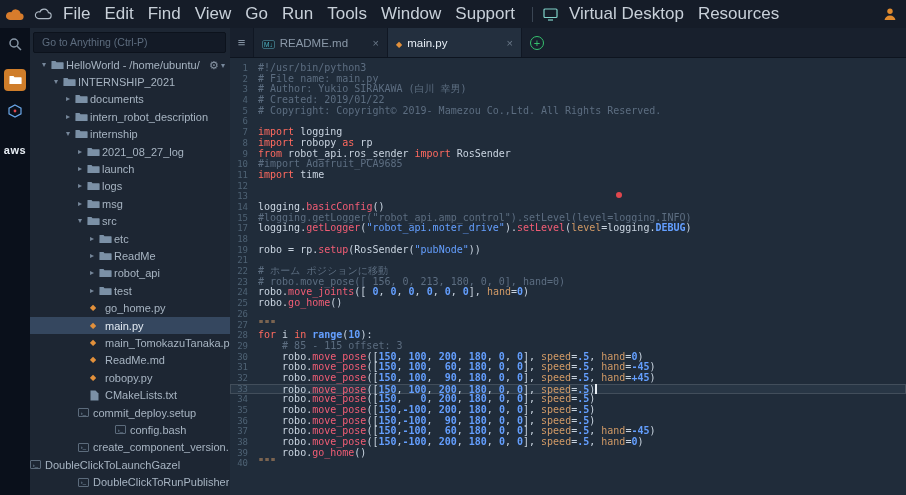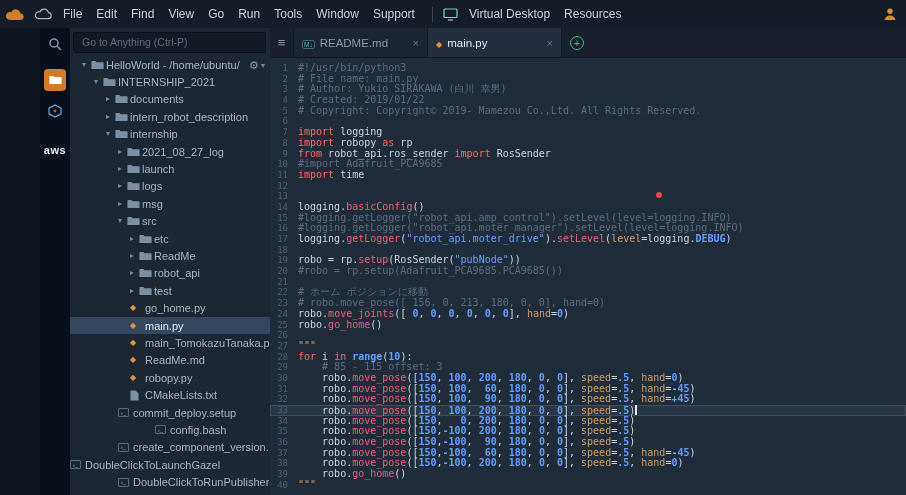--- a/index.html
+++ b/index.html
@@ -3,33 +3,33 @@
 <meta charset="utf-8">
 <style>
   * { box-sizing: border-box; margin: 0; padding: 0; }
   html,body { width:906px; height:495px; overflow:hidden; background:#10161f;
     font-family:"Liberation Sans", sans-serif; }
 
   .app { width:906px; height:495px; display:flex; flex-direction:column; }
 
   
   .menubar { height:28px; background:#151c28; display:flex; align-items:center;
-    color:#c8d0d9; font-size:12px; flex:none; }
+    color:#c8d0d9; font-size:17px; flex:none; }
   .logo-box { width:30px; display:flex; justify-content:center; }
   .cloud-box { width:26px; display:flex; justify-content:center; }
   .menu-item { padding:0 7px; cursor:default; white-space:nowrap; }
   .mb-sep { width:1px; height:15px; background:#3a4553; margin:0 10px; flex:none; }
   .mb-right { margin-left:auto; margin-right:8px; display:flex; align-items:center; }
 
   
   .main { flex:1; display:flex; min-height:0; }
 
   
   .rail { width:30px; background:#0a101b; display:flex; flex-direction:column;
-    align-items:center; flex:none;margin-left:40px; }
+    align-items:center; flex:none; }
   .rail-btn { margin-top:9px; display:flex; align-items:center; justify-content:center; }
   .rail-btn.files { margin-top:18px; width:22px; height:22px; background:#cf7d2a;
     border-radius:4px; }
   .rail-btn.toolkit { margin-top:13px; }
   .aws-logo { margin-top:26px; color:#e8eef5; font-weight:bold; font-size:11px;
     letter-spacing:.5px; }
 
   
   .treepanel { width:200px; background:#1d2633; position:relative; flex:none;
     overflow:hidden; }
@@ -440,38 +440,30 @@
             </div>
             <div class="codeline">
               <span class="ln">14</span>
               <span class="codetext"><span class="tk-p">logging.</span><span class="tk-f">basicConfig</span><span class="tk-p">()</span></span>
             </div>
             <div class="codeline">
               <span class="ln">15</span>
               <span class="codetext"><span class="tk-c">#logging.getLogger("robot_api.amp_control").setLevel(level=logging.INFO)</span></span>
             </div>
             <div class="codeline">
-              <span class="ln">16</span>
-              <span class="codetext"><span class="tk-c">#logging.getLogger("robot_api.moter_manager").setLevel(level=logging.INFO)</span></span>
-            </div>
-            <div class="codeline">
               <span class="ln">17</span>
               <span class="codetext"><span class="tk-p">logging.</span><span class="tk-f">getLogger</span><span class="tk-p">(</span><span class="tk-s">"robot_api.moter_drive"</span><span class="tk-p">).</span><span class="tk-f">setLevel</span><span class="tk-p">(</span><span class="tk-a">level</span><span class="tk-p">=logging.</span><span class="tk-n">DEBUG</span><span class="tk-p">)</span></span>
             </div>
             <div class="codeline">
               <span class="ln">18</span>
               <span class="codetext"></span>
             </div>
             <div class="codeline">
               <span class="ln">19</span>
               <span class="codetext"><span class="tk-p">robo = rp.</span><span class="tk-f">setup</span><span class="tk-p">(RosSender(</span><span class="tk-s">"pubNode"</span><span class="tk-p">))</span></span>
-            </div>
-            <div class="codeline">
-              <span class="ln">20</span>
-              <span class="codetext"><span class="tk-c">#robo = rp.setup(Adafruit_PCA9685.PCA9685())</span></span>
             </div>
             <div class="codeline">
               <span class="ln">21</span>
               <span class="codetext"></span>
             </div>
             <div class="codeline">
               <span class="ln">22</span>
               <span class="codetext"><span class="tk-c"># ホーム ポジションに移動</span></span>
             </div>
             <div class="codeline">

